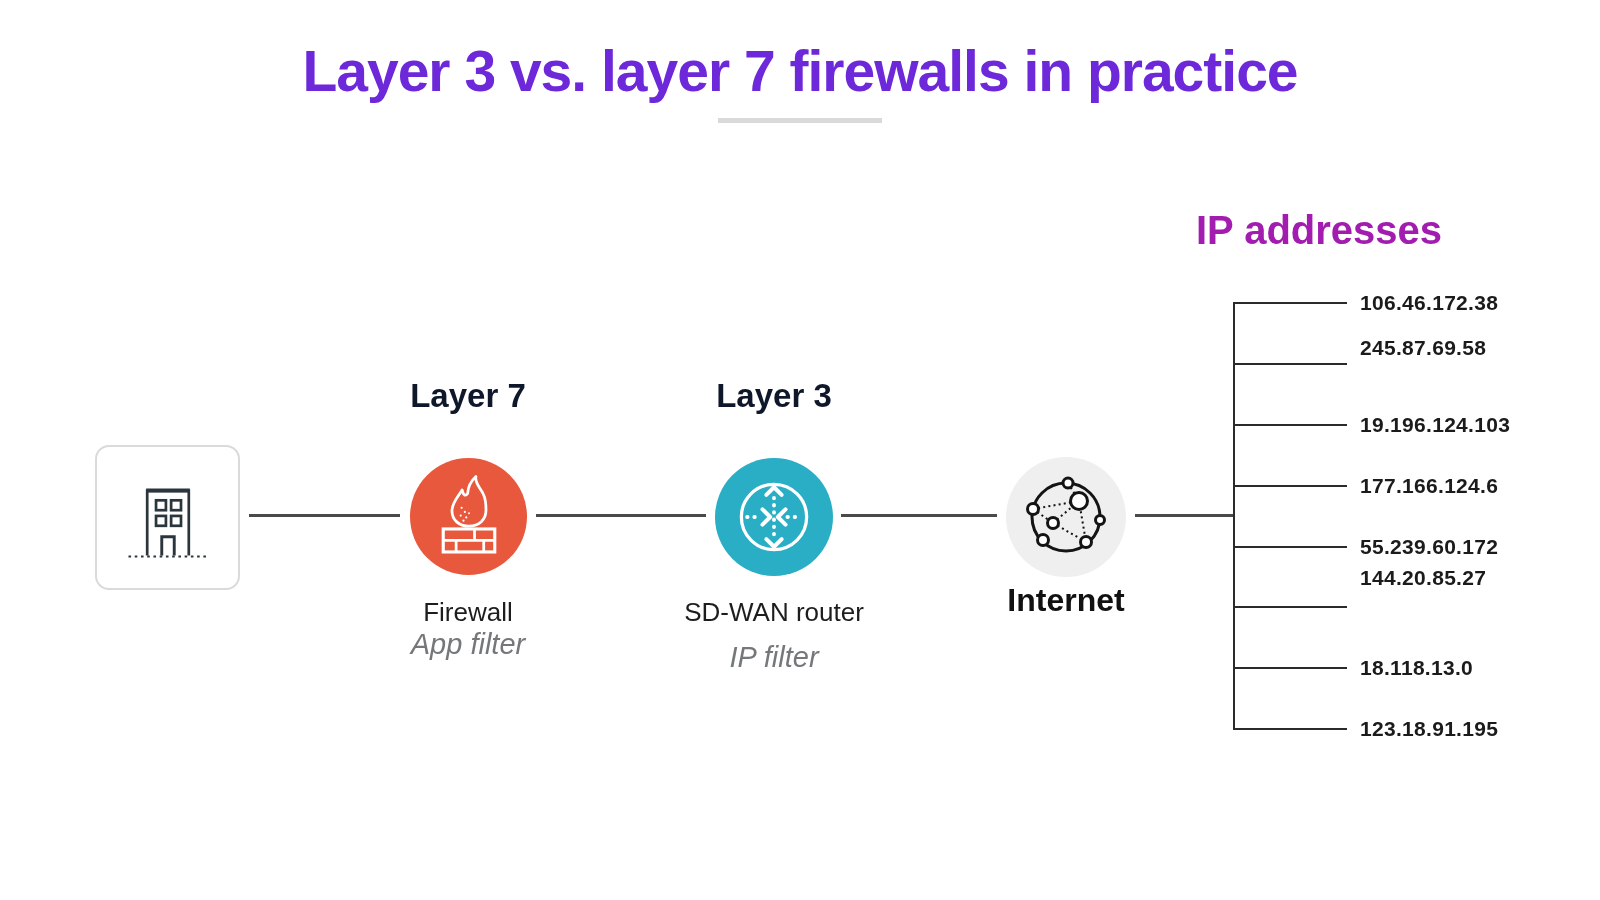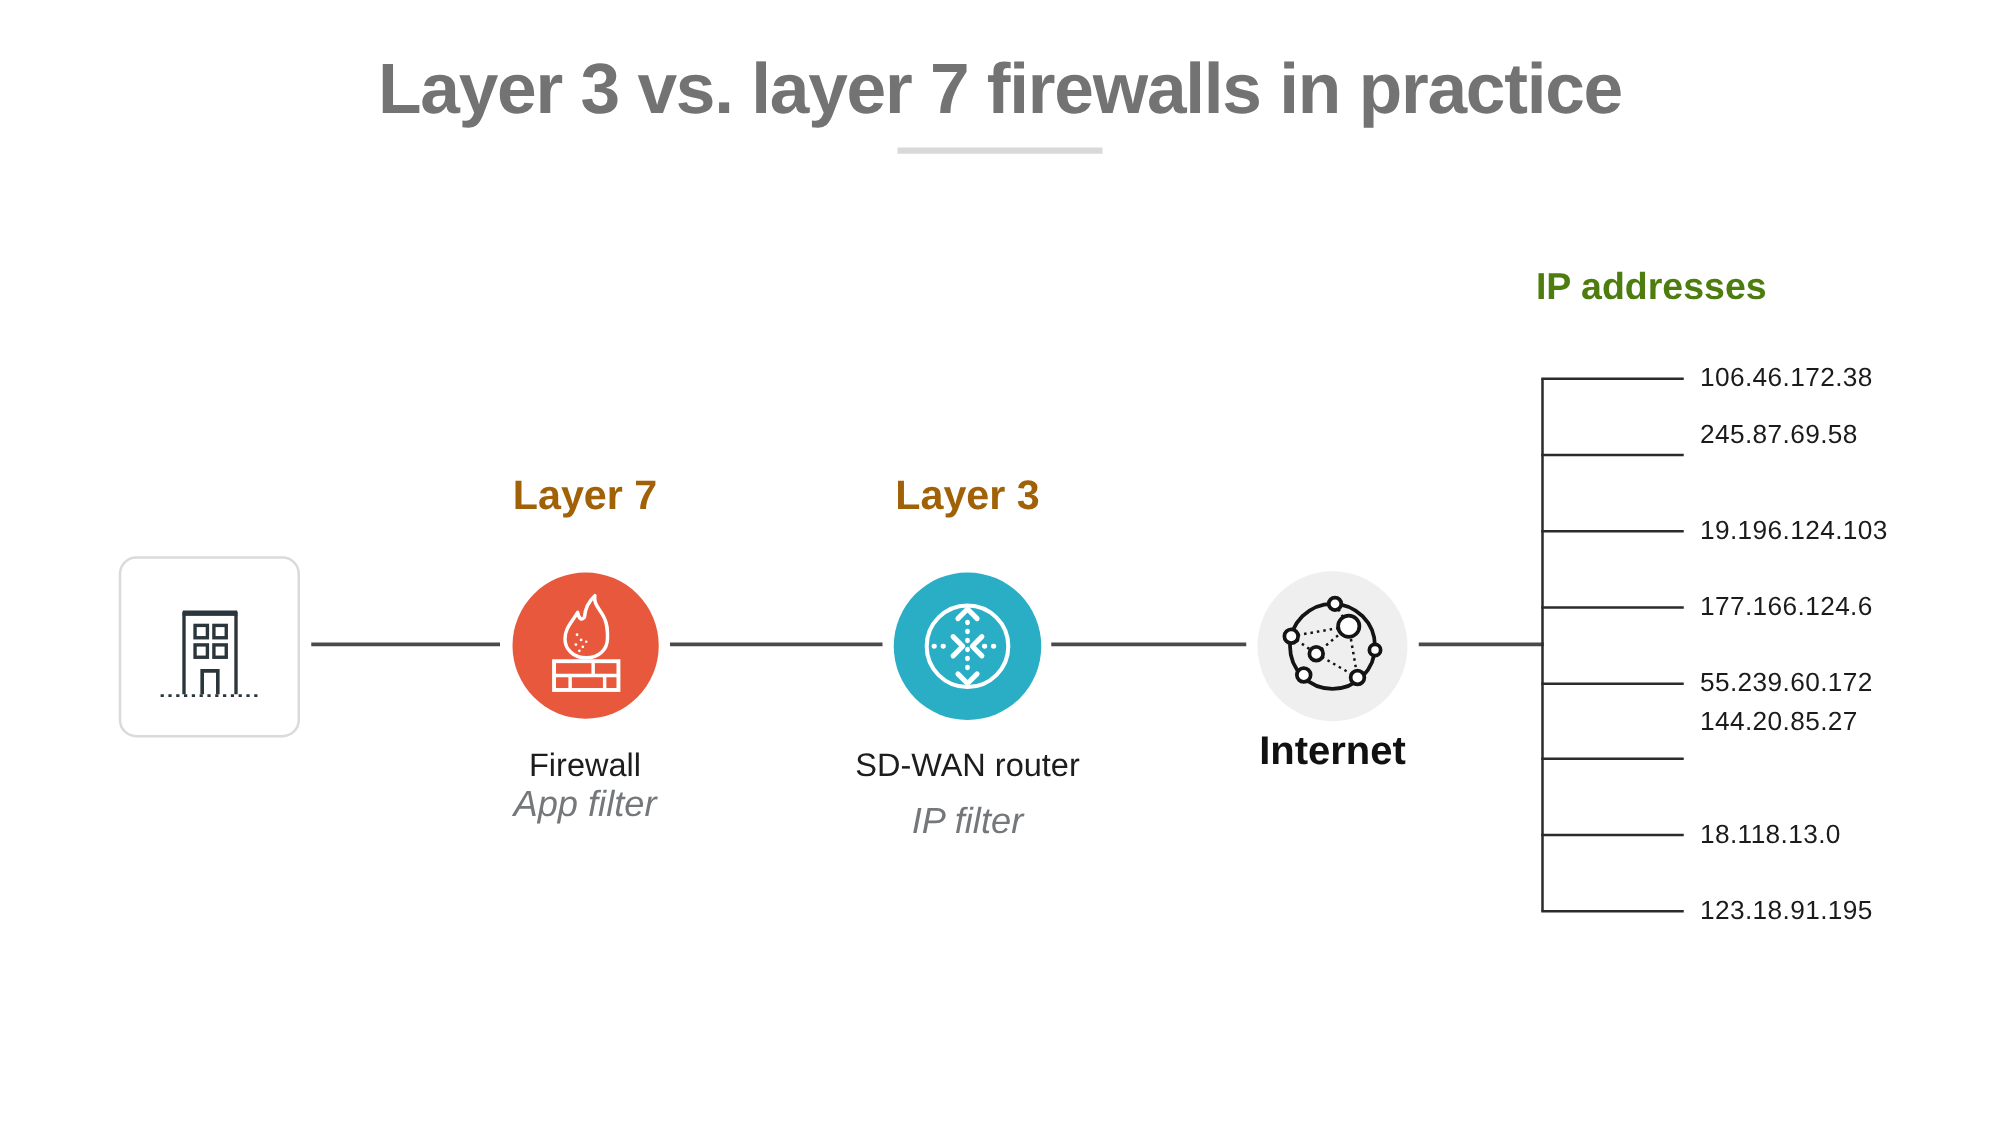--- a/index.html
+++ b/index.html
@@ -3,54 +3,54 @@
 <meta charset="utf-8">
 <style>
   html,body{margin:0;padding:0;background:#ffffff;}
   .canvas{
     position:relative;width:1600px;height:900px;background:#ffffff;overflow:hidden;
     font-family:"Liberation Sans","DejaVu Sans",sans-serif;color:#151515;
   }
   .abs{position:absolute;}
   .title{
     left:0;top:38px;width:1600px;text-align:center;
-    font-size:57px;font-weight:800;letter-spacing:-1px;color:#737373;
+    font-size:57px;font-weight:800;letter-spacing:-1px;color:#6d28d9;
   }
   .title-underline{left:718px;top:118px;width:164px;height:5px;background:#d9d9d9;}
   .connector{height:3px;background:#4a4a4a;top:514px;}
   .node-box{
     left:95px;top:445px;width:145px;height:145px;background:#ffffff;
     border:2px solid #dadada;border-radius:14px;
     display:flex;align-items:center;justify-content:center;box-sizing:border-box;
   }
   .circle{border-radius:50%;display:flex;align-items:center;justify-content:center;}
   .circle.orange{left:410px;top:458px;width:117px;height:117px;background:#e7583c;}
   .circle.teal{left:715px;top:458px;width:118px;height:118px;background:#29aec5;}
   .circle.gray{left:1006px;top:457px;width:120px;height:120px;background:#efefef;}
   .heading{
-    width:260px;text-align:center;font-size:33px;font-weight:800;color:#a16207;line-height:38px;
+    width:260px;text-align:center;font-size:33px;font-weight:800;color:#0f172a;line-height:38px;
   }
   .node-label{
     width:260px;text-align:center;font-size:32px;font-weight:800;color:#111111;line-height:36px;
   }
   .sub-name{
     width:300px;text-align:center;font-size:26px;font-weight:500;color:#1d1d1d;line-height:30px;
   }
   .sub-filter{
     width:300px;text-align:center;font-size:29px;font-style:italic;font-weight:400;
     color:#75787b;line-height:32px;
   }
   .ip-header{
-    left:1196px;top:212px;width:250px;text-align:center;
-    font-size:30px;font-weight:800;color:#4d7c0f;line-height:36px;
+    left:1196px;top:212px;width:250px;text-align:left;
+    font-size:40px;font-weight:800;color:#a21caf;line-height:36px;
   }
   .ip-spine{left:1233px;top:303px;width:2px;height:426px;background:#2b2b2b;}
   .ip-tick{position:absolute;left:1233px;width:114px;height:2px;background:#2b2b2b;}
   .ip-text{
-    position:absolute;left:1360px;width:220px;font-size:21px;font-weight:400;
+    position:absolute;left:1360px;width:220px;font-size:21px;font-weight:700;
     color:#1b1b1b;line-height:24px;letter-spacing:0.3px;
   }
   svg{display:block;}
 </style>
 </head>
 <body>
 
 <div class="canvas">
 
   <div class="abs title">Layer 3 vs. layer 7 firewalls in practice</div>

